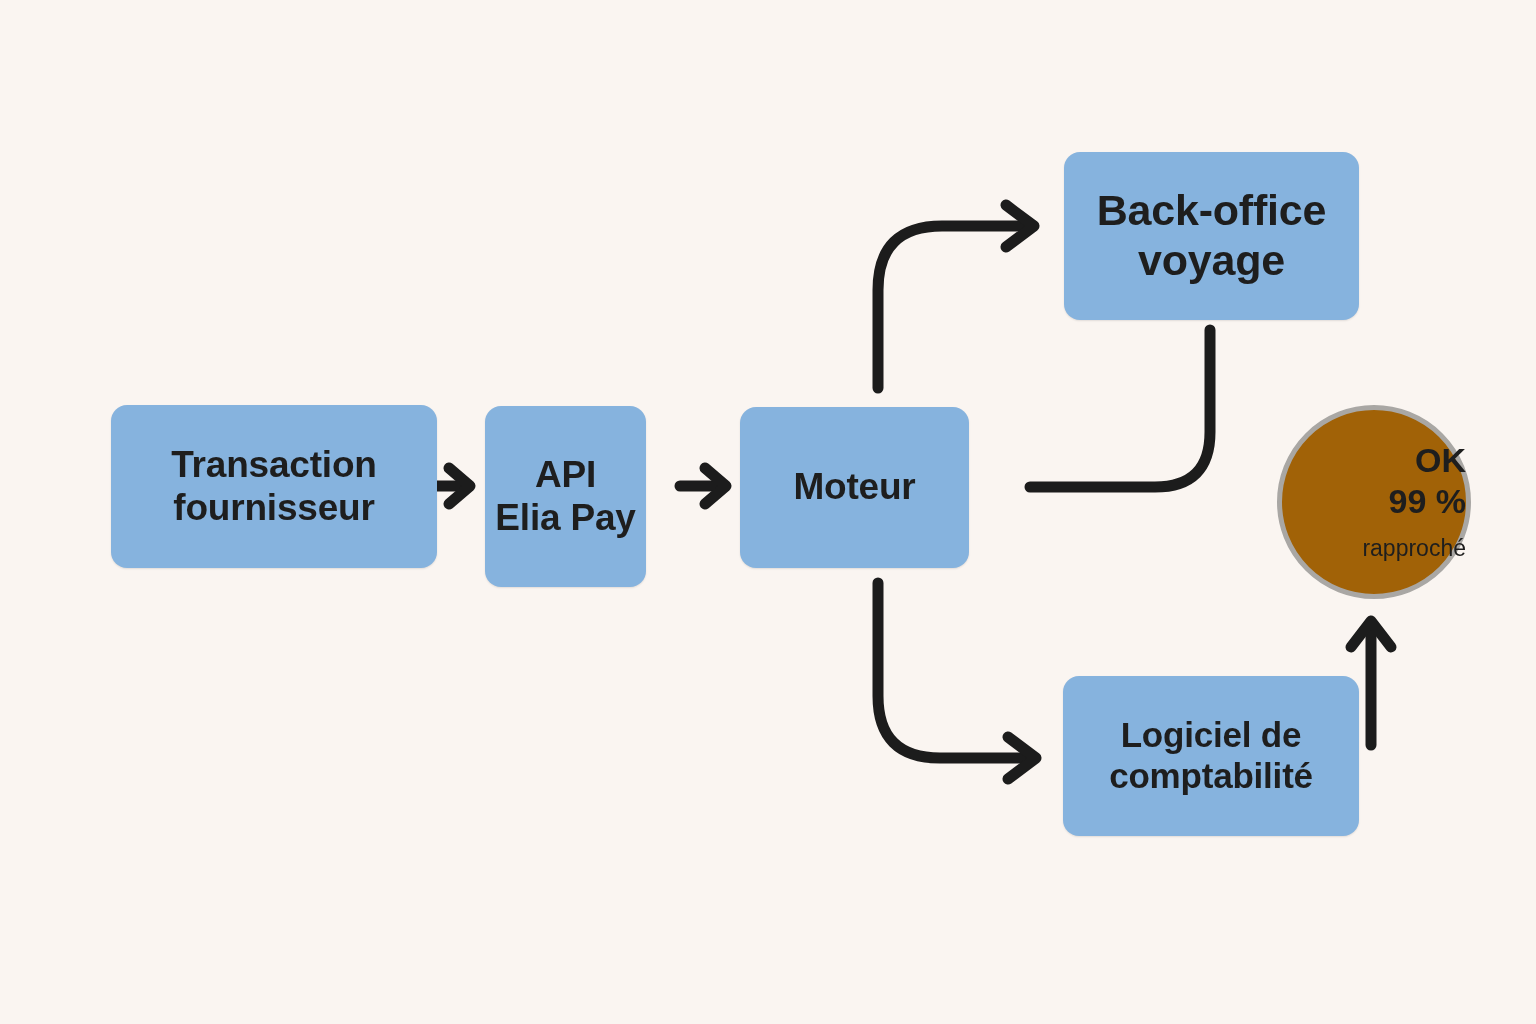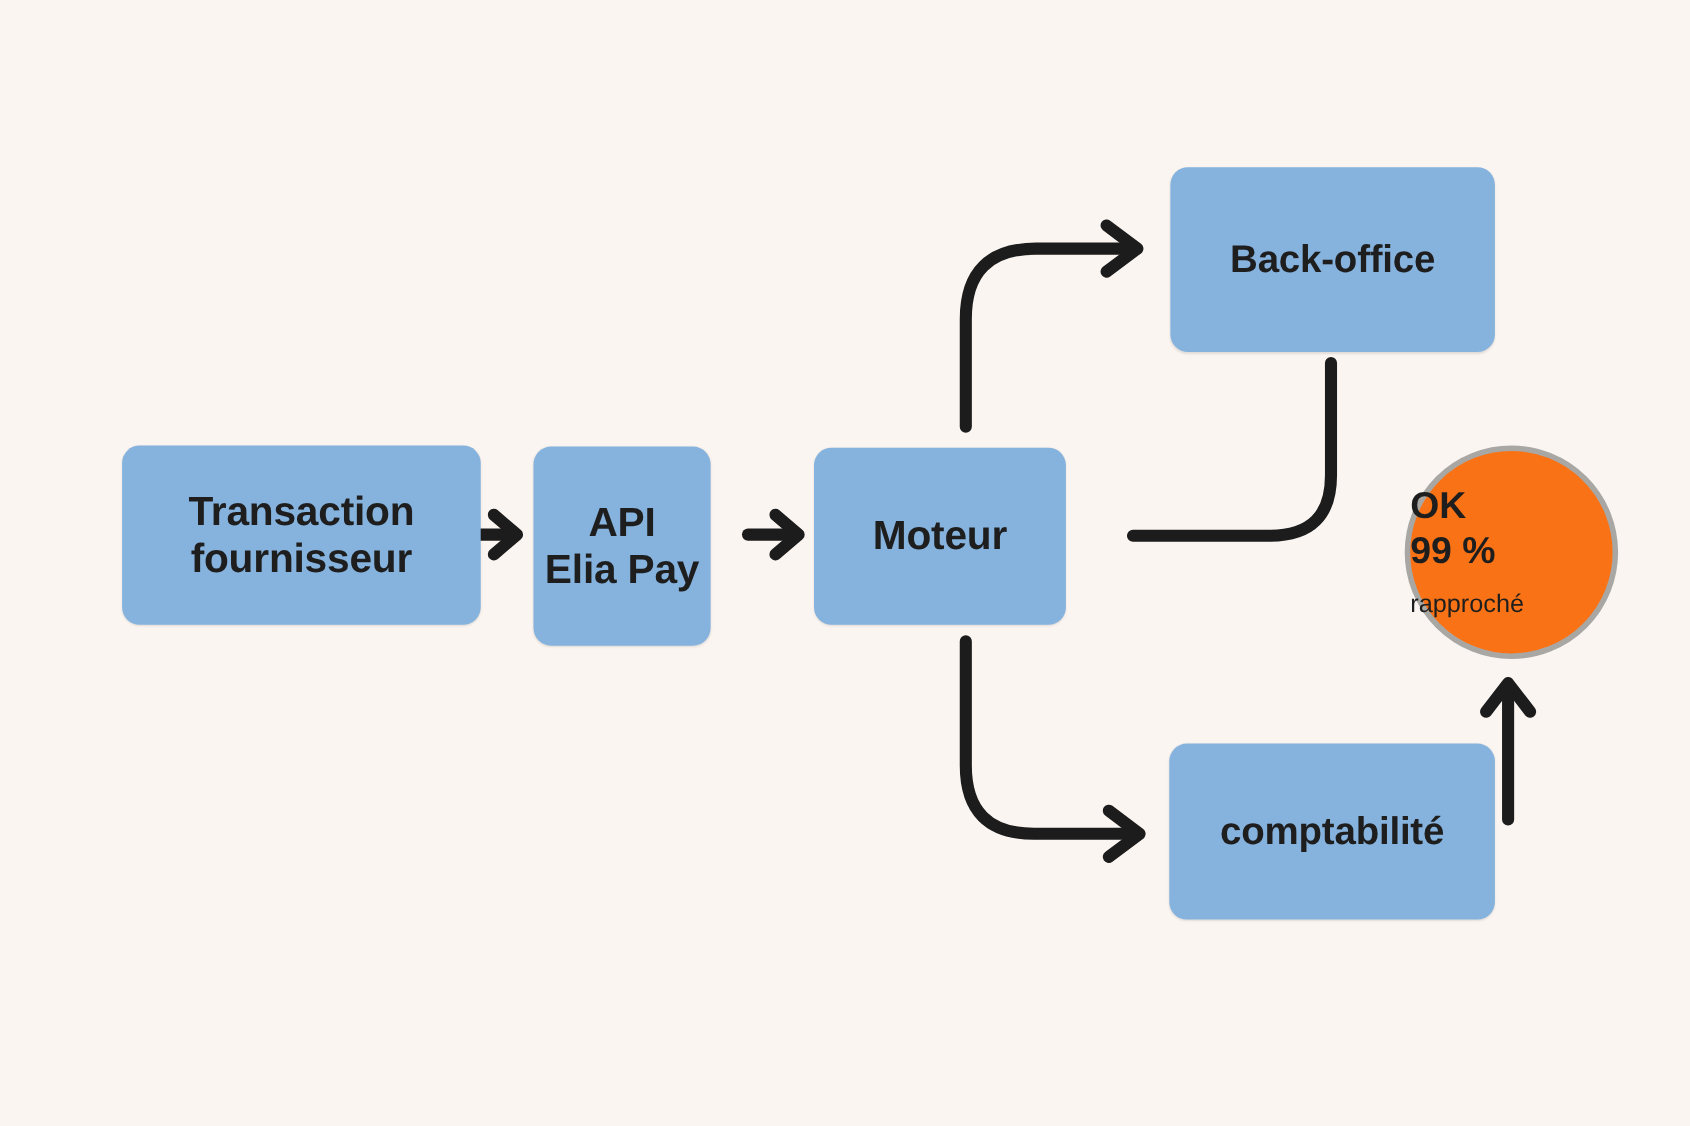--- a/index.html
+++ b/index.html
@@ -38,33 +38,33 @@
     line-height: 1.16;
     letter-spacing: -0.2px;
     box-shadow: 0 1px 2px rgba(0,0,0,0.10);
   }
   .node-label { display: block; padding: 0 10px; }
   .node-line { display: block; white-space: nowrap; }
 
   #node-transaction { left: 83px;  top: 405px; width: 326px; height: 163px; font-size: 37px; margin-left: 28px; }
   #node-api         { left: 485px; top: 406px; width: 161px; height: 181px; font-size: 37px; }
   #node-moteur      { left: 740px; top: 407px; width: 229px; height: 161px; font-size: 37px; }
-  #node-backoffice  { left: 1064px; top: 152px; width: 295px; height: 168px; font-size: 35px; }
+  #node-backoffice  { left: 1064px; top: 152px; width: 295px; height: 168px; font-size: 43px; }
   #node-logiciel    { left: 1063px; top: 676px; width: 296px; height: 160px; font-size: 35px; }
 
   #badge-circle {
     position: absolute;
     left: 1277px; top: 405px;
     width: 194px; height: 194px;
     border-radius: 50%;
     border: 5px solid #a9a7a4;
-    background: #f97316;
+    background: #a16207;
     display: flex;
     flex-direction: column;
-    align-items: flex-start;
+    align-items: flex-end;
     justify-content: center;
     color: #1e1e1e;
   }
   #badge-circle .bl1 { font-size: 34px; font-weight: bold; line-height: 1.18; }
   #badge-circle .bl2 { font-size: 34px; font-weight: bold; line-height: 1.18; }
   #badge-circle .bl3 { font-size: 23px; font-weight: normal; line-height: 1.3; margin-top: 13px; }
 </style>
 </head>
 <body>
 
@@ -121,25 +121,27 @@
 
   <div class="node" id="node-moteur">
     <span class="node-label">
       <span class="node-line">Moteur</span>
     </span>
   </div>
 
   <div class="node" id="node-backoffice">
     <span class="node-label">
       <span class="node-line">Back-office</span>
+      <span class="node-line">voyage</span>
     </span>
   </div>
 
   <div class="node" id="node-logiciel">
     <span class="node-label">
+      <span class="node-line">Logiciel de</span>
       <span class="node-line">comptabilité</span>
     </span>
   </div>
 
   <div id="badge-circle">
     <span class="bl1">OK</span>
     <span class="bl2">99 %</span>
     <span class="bl3">rapproché</span>
   </div>
 

